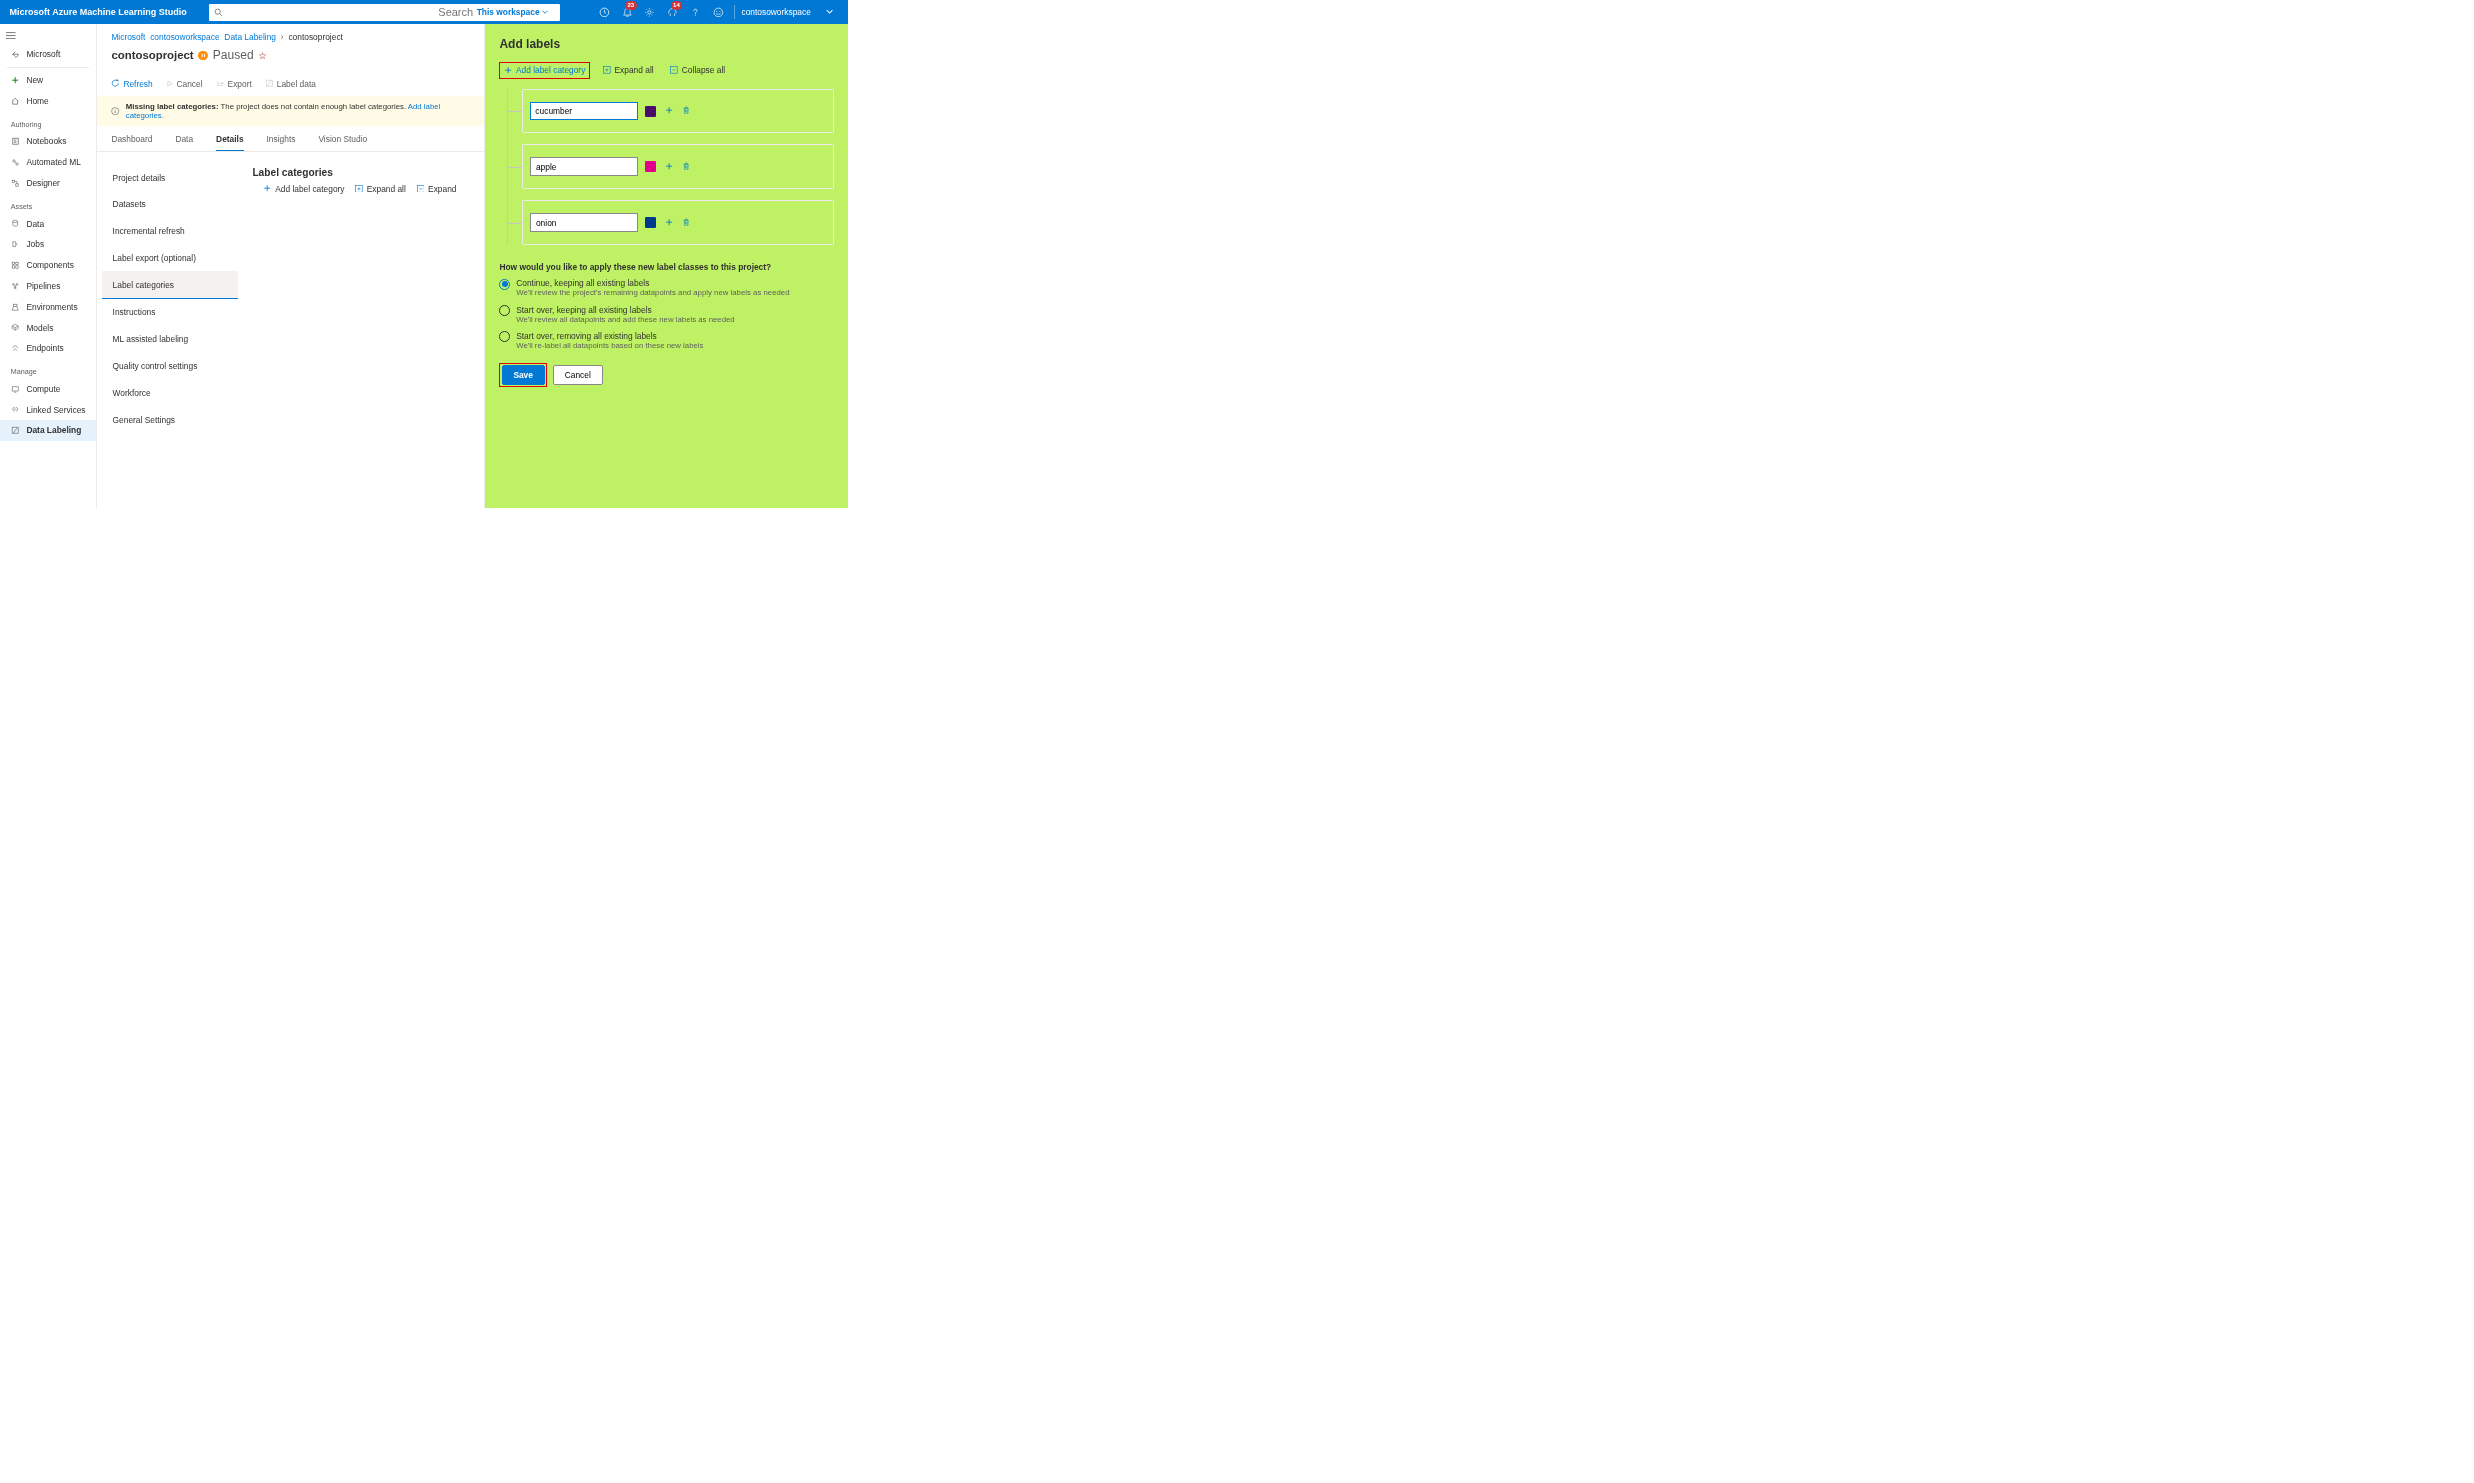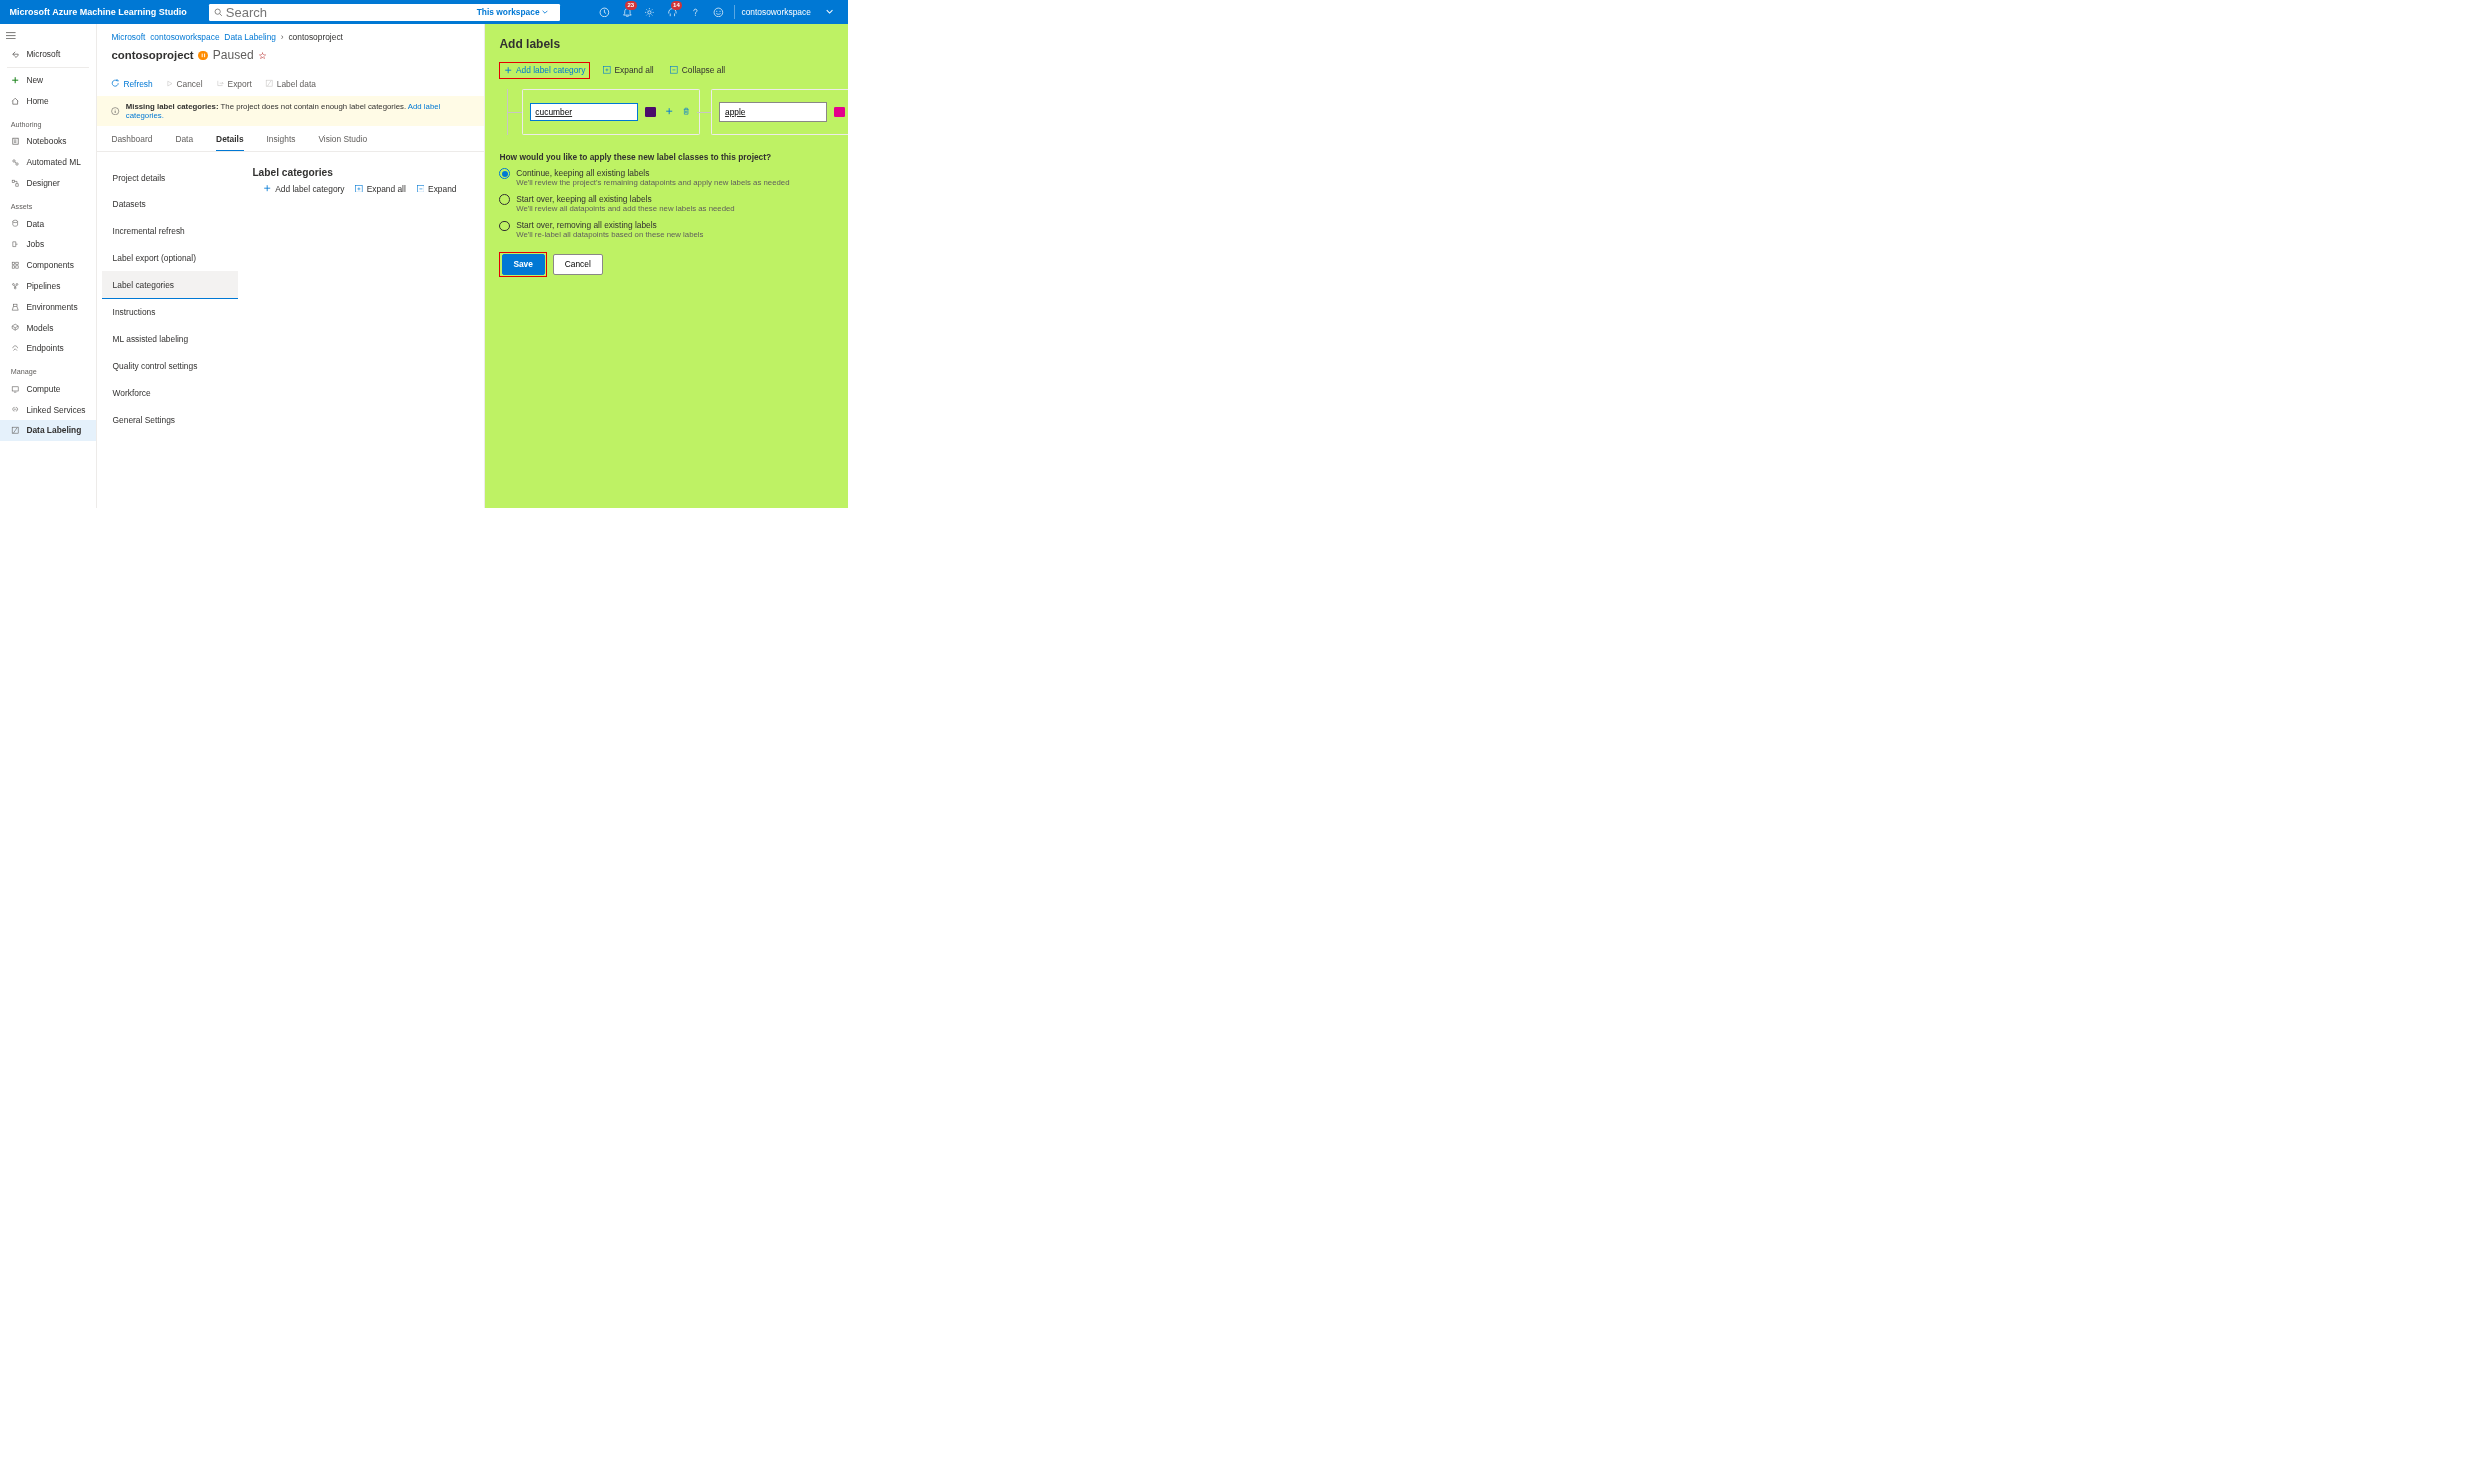--- a/index.html
+++ b/index.html
@@ -36,22 +36,23 @@
     align-items: center;
     background: #fff;
     border-radius: 1.2px;
     height: 17px;
     width: 100%;
     padding: 0 4.8px;
     color: #605e5c;
   }
   .search-box svg { margin-right: 3.6px; }
   .search-box input {
-    border: none; outline: none; flex: 1; font-size: 13px; color: #605e5c;
+    border: none; outline: none; flex: 1; font-size: 11px; color: #605e5c;
     background: transparent;
+    text-align: right;
   }
   .search-scope {
     color: #0078d4;
     font-weight: 600;
     display: flex; align-items: center; gap: 2.4px;
     padding: 0 3.6px; cursor: pointer;
     white-space: nowrap;
   }
   .top-icons {
     display: flex; align-items: center; gap: 1.2px; margin-left: auto;
@@ -213,23 +214,22 @@
     margin-bottom: 10.8px;
   }
   .fly-tools .tool { display: flex; align-items: center; gap: 3.6px; cursor: pointer; color: #323130; font-size: 8.4px; padding: 2.4px 3.6px; }
   .highlight-red { border: 1.8px solid #e60000; }
   .fly-tools .tool.primary { color: #0078d4; }
 
   .label-tree {
     margin-left: 7.2px;
     padding-left: 14.4px;
     border-left: 0.6px solid #c8c6c4;
-    display: flex; flex-direction: row; gap: 10.8px;
+    display: flex; flex-direction: column; gap: 10.8px;
     margin-bottom: 17px;
-    text-decoration: underline;
   }
   .label-card {
     position: relative;
     border: 0.6px solid #edebe9;
     border-radius: 1.2px;
     padding: 12px 7.2px 12px 7.2px;
     display: flex; align-items: center; gap: 7.2px;
   }
   .label-card::before {
     content: '';

